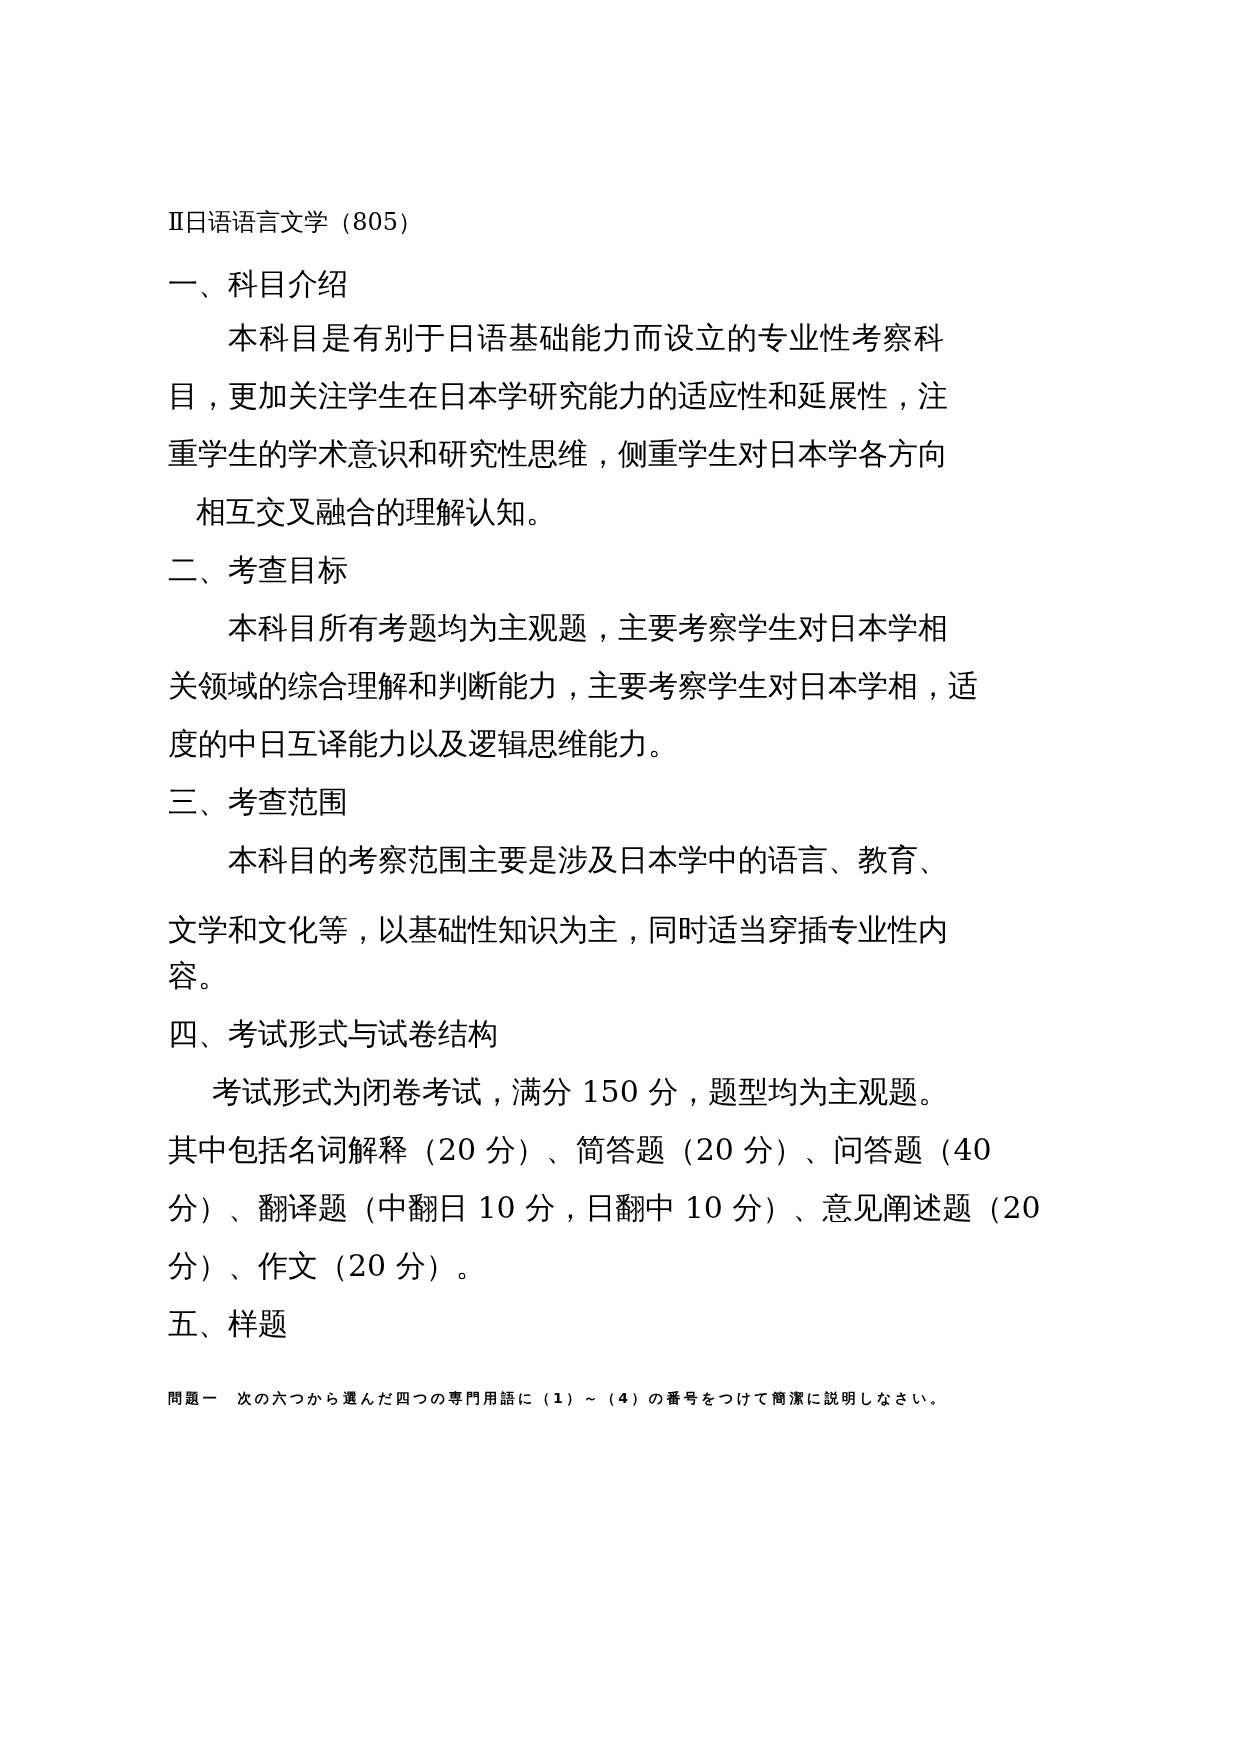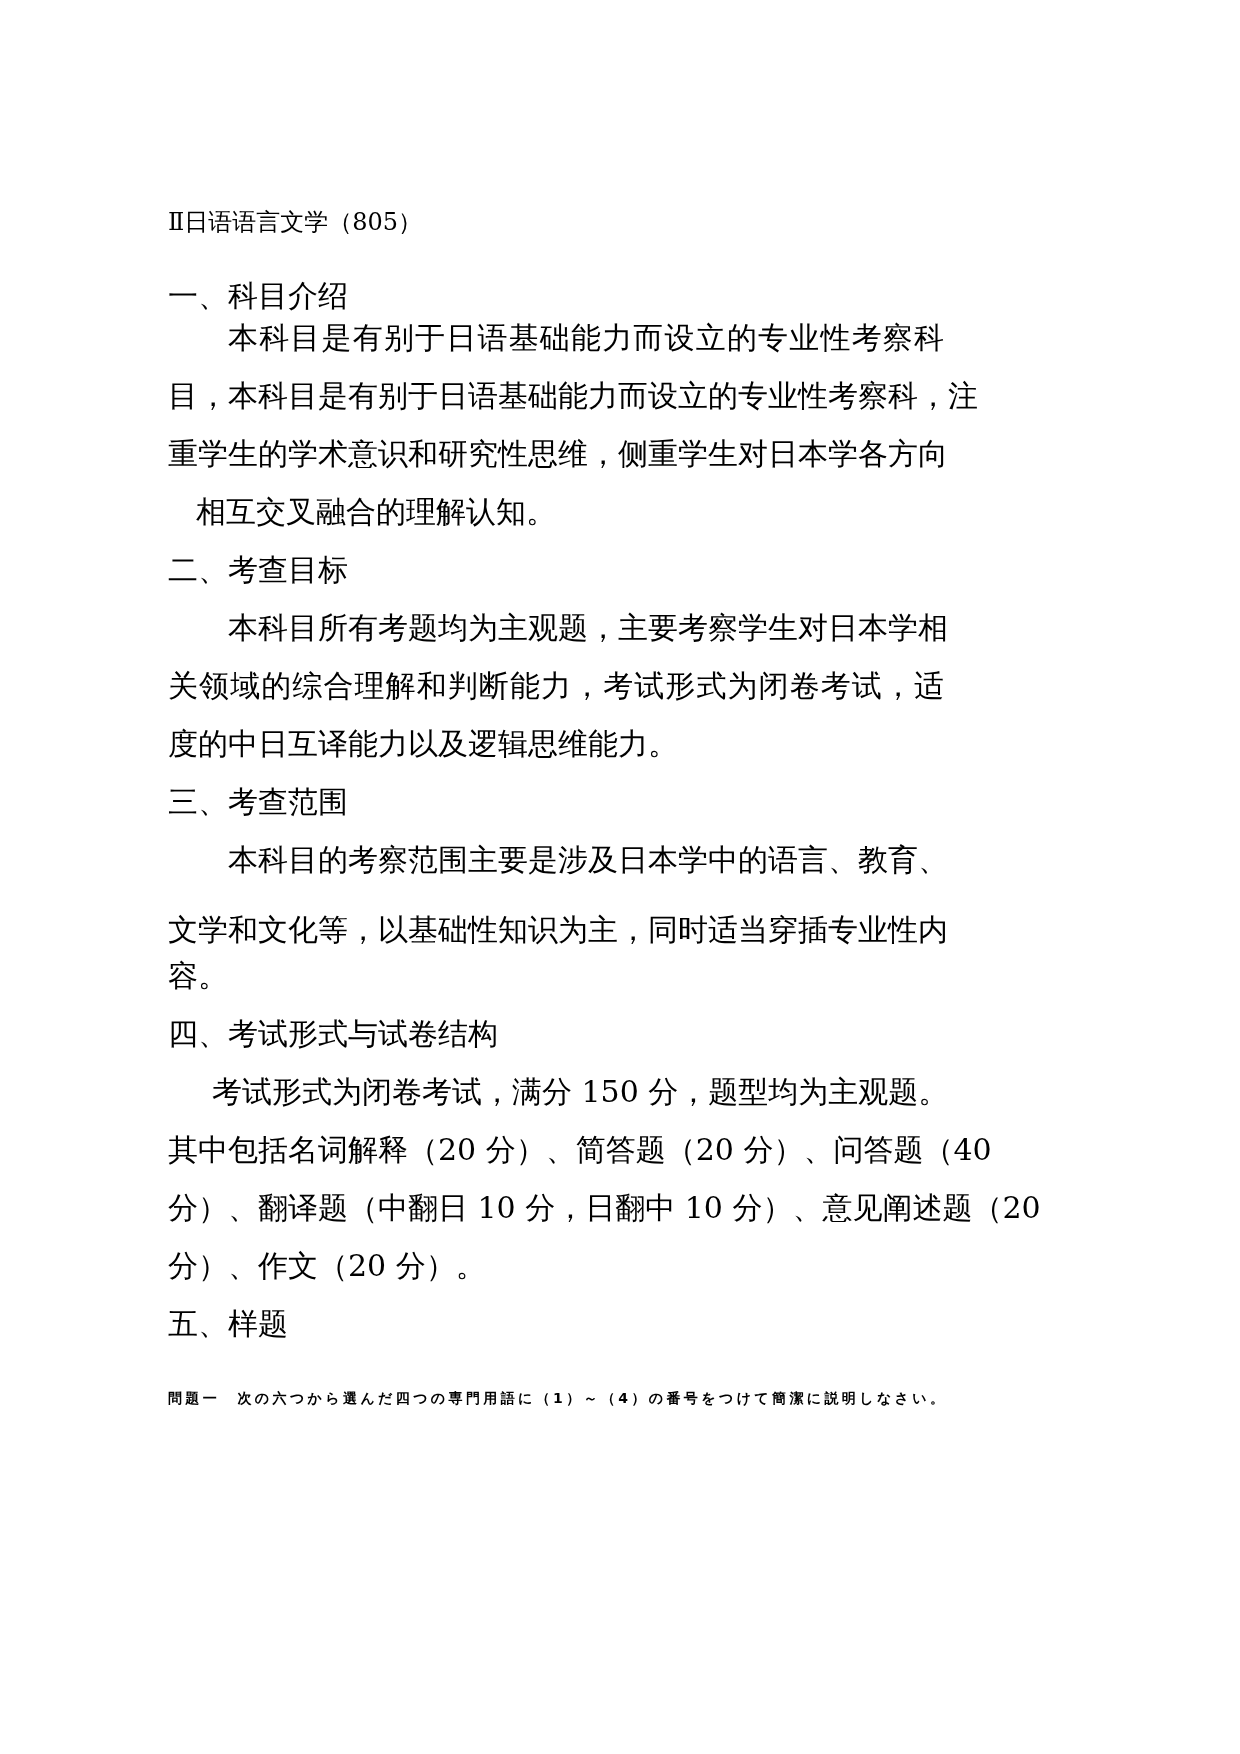--- a/index.html
+++ b/index.html
@@ -56,29 +56,29 @@
       text-align-last: justify;
     }
   </style>
 </head>
 <body>
 
 <div class="page">
 
   <div class="line title" style="top:202px;">Ⅱ日语语言文学（805）</div>
 
-  <div class="line" style="top:276px;text-align:center;">一、科目介绍</div>
+  <div class="line" style="top:264px;text-align:center;">一、科目介绍</div>
   <div class="line justify indent" style="top:318px;">本科目是有别于日语基础能力而设立的专业性考察科</div>
-  <div class="line justify" style="top:376px;">目，本科目是有别于日语基础能力而设立的专业性考察科，注</div>
+  <div class="line justify" style="top:376px;">目，更加关注学生在日本学研究能力的适应性和延展性，注</div>
   <div class="line justify" style="top:434px;">重学生的学术意识和研究性思维，侧重学生对日本学各方向</div>
   <div class="line" style="top:492px;margin-left:28px;">相互交叉融合的理解认知。</div>
 
   <div class="line" style="top:550px;">二、考查目标</div>
   <div class="line justify indent" style="top:608px;">本科目所有考题均为主观题，主要考察学生对日本学相</div>
-  <div class="line justify" style="top:666px;">关领域的综合理解和判断能力，考试形式为闭卷考试，适</div>
+  <div class="line justify" style="top:666px;">关领域的综合理解和判断能力，主要考察学生对日本学相，适</div>
   <div class="line" style="top:724px;">度的中日互译能力以及逻辑思维能力。</div>
 
   <div class="line" style="top:782px;">三、考查范围</div>
   <div class="line justify indent" style="top:840px;">本科目的考察范围主要是涉及日本学中的语言、教育、</div>
   <div class="line justify" style="top:898px;margin-top:12px;">文学和文化等，以基础性知识为主，同时适当穿插专业性内</div>
   <div class="line" style="top:956px;">容。</div>
 
   <div class="line" style="top:1014px;">四、考试形式与试卷结构</div>
   <div class="line justify indent-small" style="top:1072px;">考试形式为闭卷考试，满分 150 分，题型均为主观题。</div>
   <div class="line justify" style="top:1130px;">其中包括名词解释（20 分）、简答题（20 分）、问答题（40</div>

